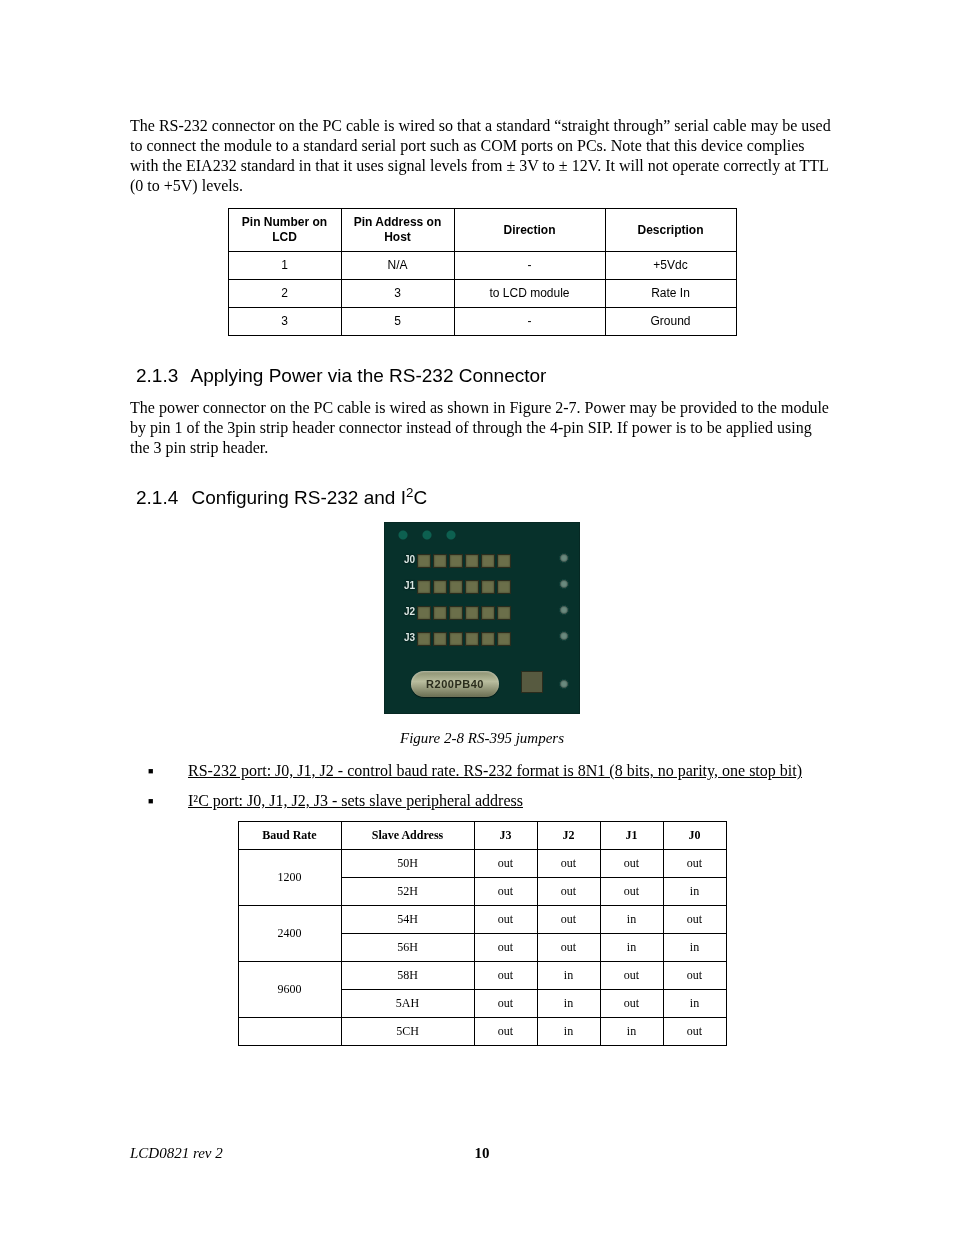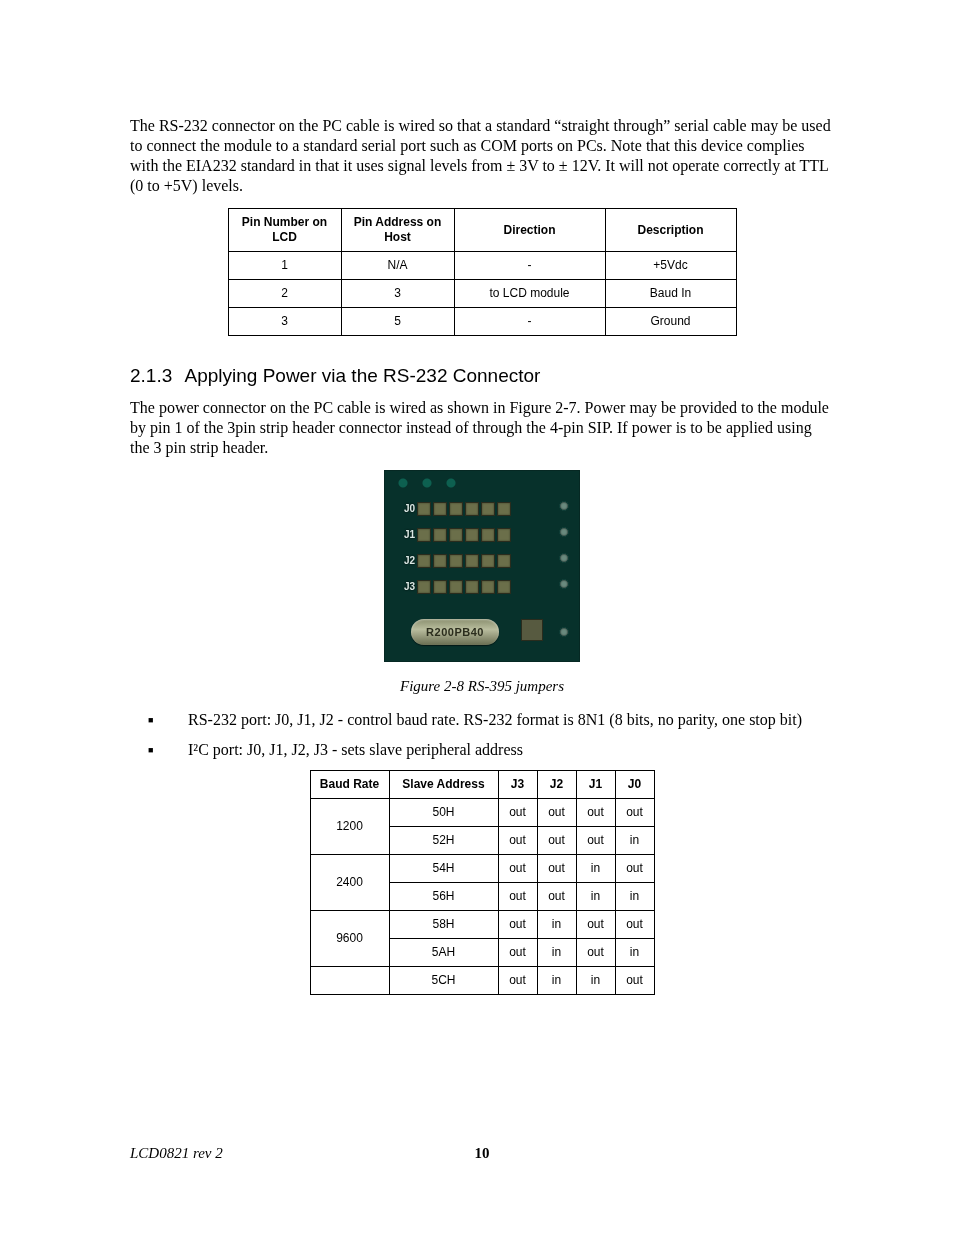--- a/index.html
+++ b/index.html
@@ -21,21 +21,21 @@
     padding: 116px 120px 40px 130px;
     position: relative;
   }
   p {
     margin: 0 0 12px 0;
     text-align: left;
   }
   .h-section {
     font-family: Arial, Helvetica, sans-serif;
     font-size: 19px;
-    margin: 28px 0 10px 0;
+    margin: 28px 0 10px 6px;
   }
   .h-number {
     display: inline-block;
     margin-right: 8px;
   }
   sup {
     font-size: 0.7em;
     vertical-align: super;
     line-height: 0;
   }
@@ -53,21 +53,21 @@
     vertical-align: middle;
   }
   th {
     font-weight: bold;
   }
   .pin-table th:nth-child(1), .pin-table td:nth-child(1) { width: 92px; }
   .pin-table th:nth-child(2), .pin-table td:nth-child(2) { width: 92px; }
   .pin-table th:nth-child(3), .pin-table td:nth-child(3) { width: 130px; }
   .pin-table th:nth-child(4), .pin-table td:nth-child(4) { width: 110px; }
 
-  .jumper-table td, .jumper-table th { padding: 6px 4px; }
+  .jumper-table td, .jumper-table th { padding: 6px 16px; font-family: Liberation Serif, serif; }
   .jumper-table th:nth-child(1), .jumper-table td.baud { width: 70px; }
   .jumper-table th:nth-child(2) { width: 100px; }
   .jumper-table .jcol { width: 30px; }
 
   
   .figure-wrap {
     text-align: center;
     margin: 12px 0 6px 0;
   }
   .pcb {
@@ -153,20 +153,21 @@
   }
   ul.bullets {
     list-style: none;
     padding: 0;
     margin: 8px 0 10px 0;
   }
   ul.bullets li {
     position: relative;
     padding-left: 58px;
     margin: 10px 0;
+    text-decoration: underline;
   }
   ul.bullets li::before {
     content: "■";
     font-size: 9px;
     position: absolute;
     left: 18px;
     top: 5px;
   }
   .footer {
     position: absolute;
@@ -208,38 +209,42 @@
       <tr>
         <td>1</td>
         <td>N/A</td>
         <td>-</td>
         <td>+5Vdc</td>
       </tr>
       <tr>
         <td>2</td>
         <td>3</td>
         <td>to LCD module</td>
-        <td>Baud In</td>
+        <td>Rate In</td>
       </tr>
       <tr>
         <td>3</td>
         <td>5</td>
         <td>-</td>
         <td>Ground</td>
       </tr>
     </tbody>
   </table>
 
   <div class="h-section">
     <span class="h-number">2.1.3</span>
     <span>Applying Power via the RS-232 Connector</span>
   </div>
 
   <p>The power connector on the PC cable is wired as shown in Figure 2-7. Power may be provided to the module by pin 1 of the 3pin strip header connector instead of through the 4-pin SIP. If power is to be applied using the 3 pin strip header.</p>
 
+  <div class="h-section">
+    <span class="h-number">2.1.4</span>
+    <span>Configuring RS-232 and I</span><sup>2</sup><span>C</span>
+  </div>
 
 
   <div class="figure-wrap">
     <div class="pcb">
       <div class="row" style="top:28px;">
         <span class="lbl">J0</span>
         <span class="pad"></span>
           <span class="pad"></span>
           <span class="pad"></span>
           <span class="pad"></span>

